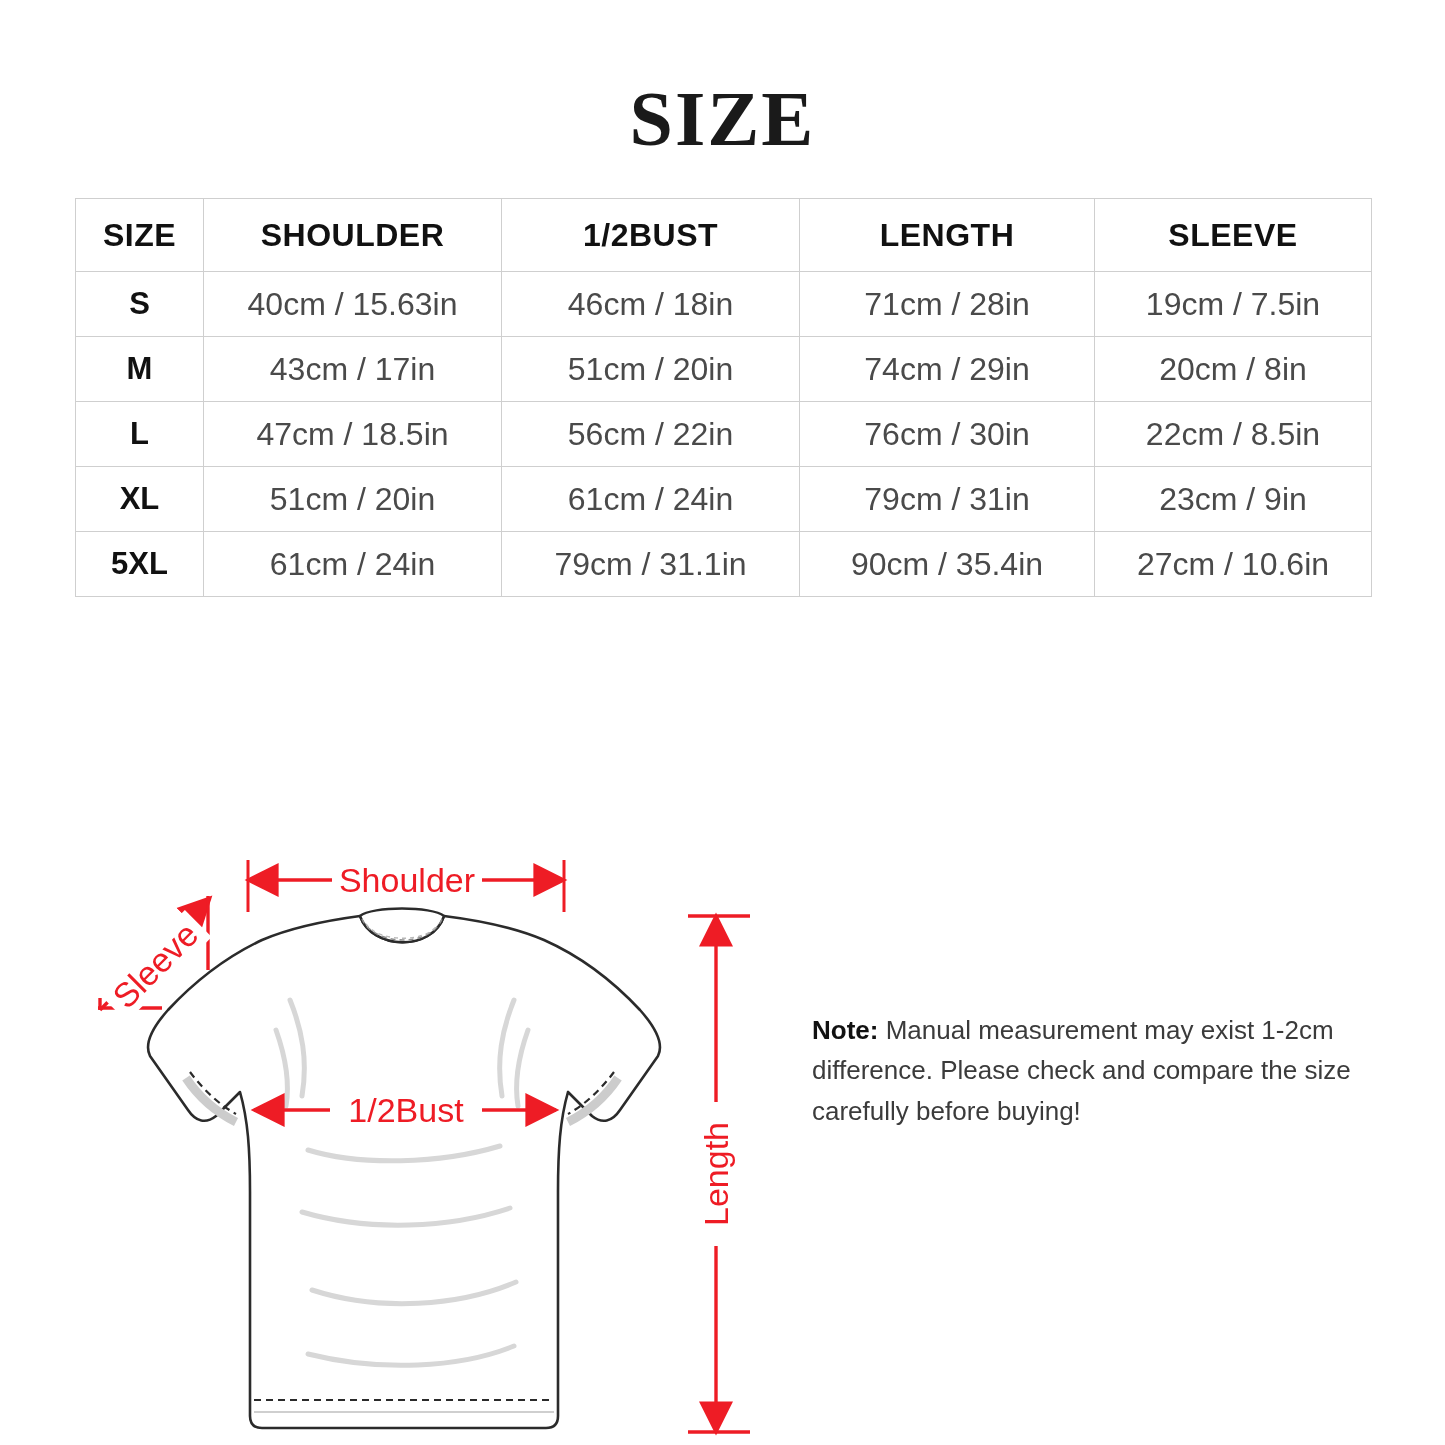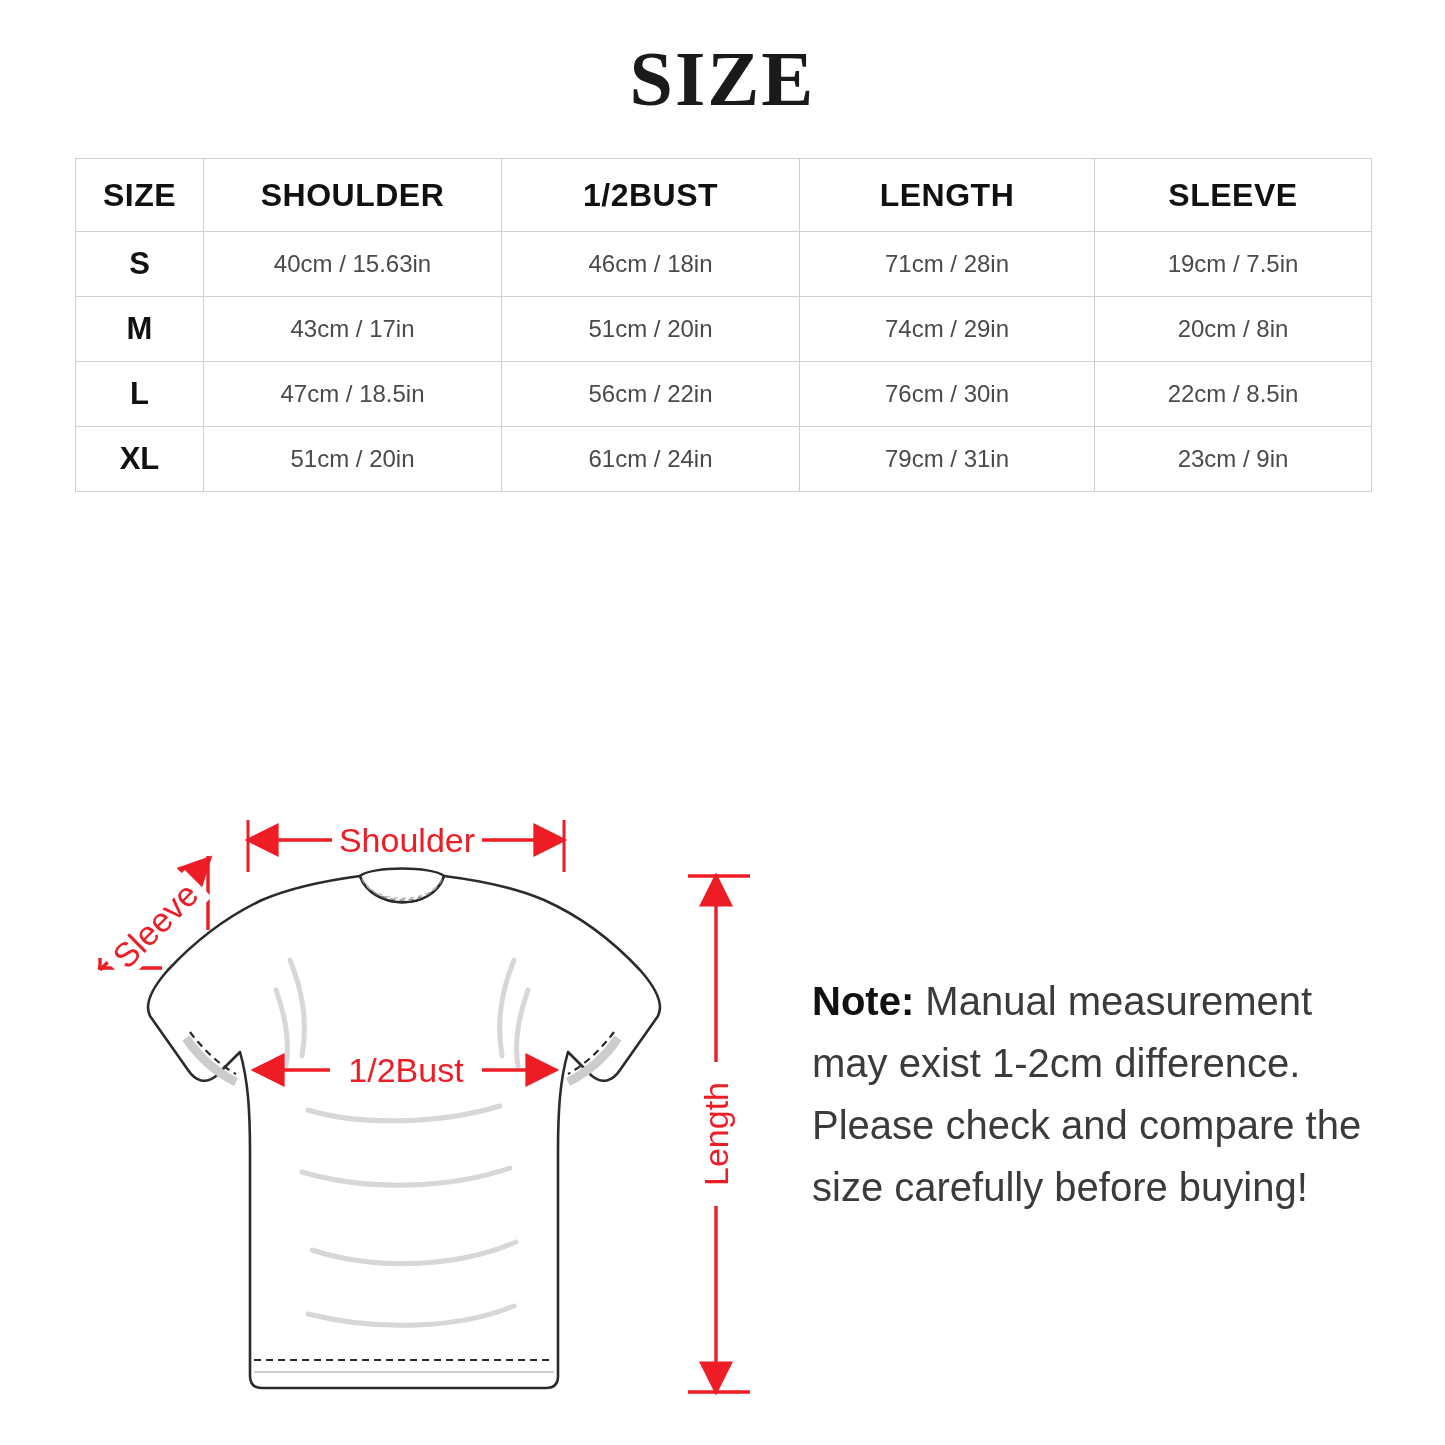--- a/index.html
+++ b/index.html
@@ -12,20 +12,21 @@
     height: 1445px;
     font-family: "Liberation Sans", sans-serif;
     color: #111;
     position: relative;
     overflow: hidden;
   }
   .page {
     position: relative;
     width: 1445px;
     height: 1036px;
+    margin-top: 40px;
   }
   
   .title {
     position: absolute;
     top: 40px;
     left: 0;
     width: 1445px;
     text-align: center;
     font-family: "Liberation Serif", serif;
     font-size: 78px;
@@ -41,21 +42,21 @@
     left: 75px;
     width: 1296px;
     border-collapse: collapse;
     table-layout: fixed;
   }
   .size-table td, .size-table th {
     border: 1px solid #cfcfcf;
     height: 64px;
     text-align: center;
     vertical-align: middle;
-    font-size: 24px;
+    font-size: 32px;
     color: #4a4a4a;
     font-weight: 400;
     padding: 0;
   }
   .size-table thead th {
     font-size: 32px;
     font-weight: 700;
     color: #111;
     height: 72px;
     letter-spacing: 0.5px;
@@ -80,21 +81,21 @@
     height: 640px;
   }
   .diagram svg { display: block; }
 
   
   .note {
     position: absolute;
     left: 812px;
     top: 970px;
     width: 580px;
-    font-size: 40px;
+    font-size: 26px;
     line-height: 1.55;
     color: #3b3b3b;
   }
   .note b {
     color: #111;
     font-weight: 700;
   }
 </style>
 </head>
 <body>
@@ -141,20 +142,27 @@
         <td>56cm / 22in</td>
         <td>76cm / 30in</td>
         <td>22cm / 8.5in</td>
       </tr>
       <tr>
         <td class="size-cell">XL</td>
         <td>51cm / 20in</td>
         <td>61cm / 24in</td>
         <td>79cm / 31in</td>
         <td>23cm / 9in</td>
+      </tr>
+      <tr>
+        <td class="size-cell">5XL</td>
+        <td>61cm / 24in</td>
+        <td>79cm / 31.1in</td>
+        <td>90cm / 35.4in</td>
+        <td>27cm / 10.6in</td>
       </tr>
     </tbody>
   </table>
 
   <div class="diagram">
     <svg width="760" height="640" viewBox="0 0 760 640" xmlns="http://www.w3.org/2000/svg">
       <defs>
         <marker id="arrR" markerWidth="11" markerHeight="11" refX="9" refY="5.5" orient="auto">
           <path d="M0,0.5 L10,5.5 L0,10.5 z" fill="#ee1c25"></path>
         </marker>

